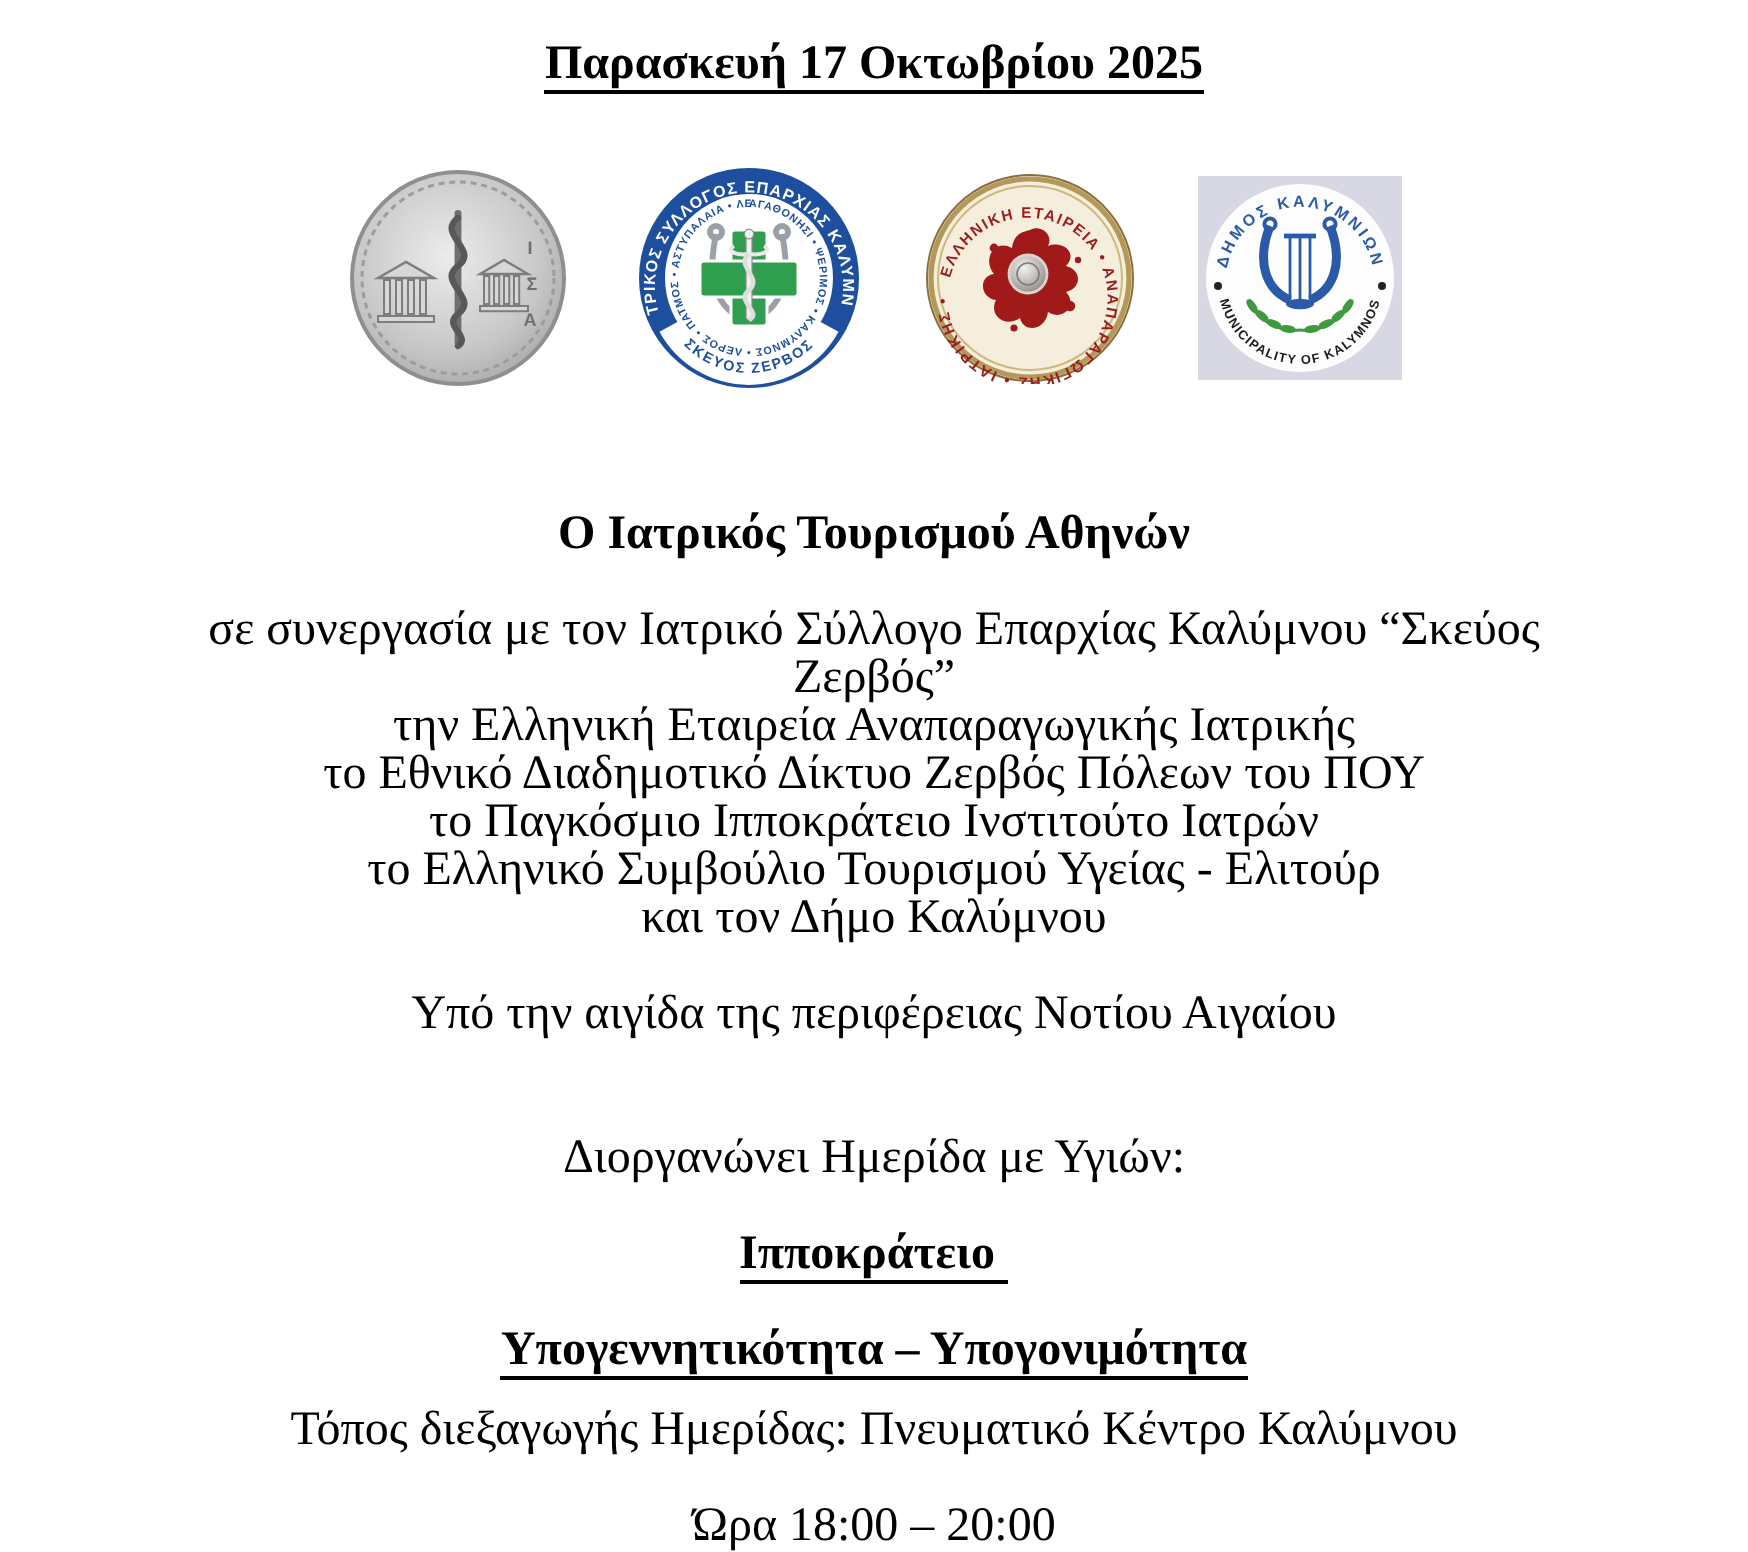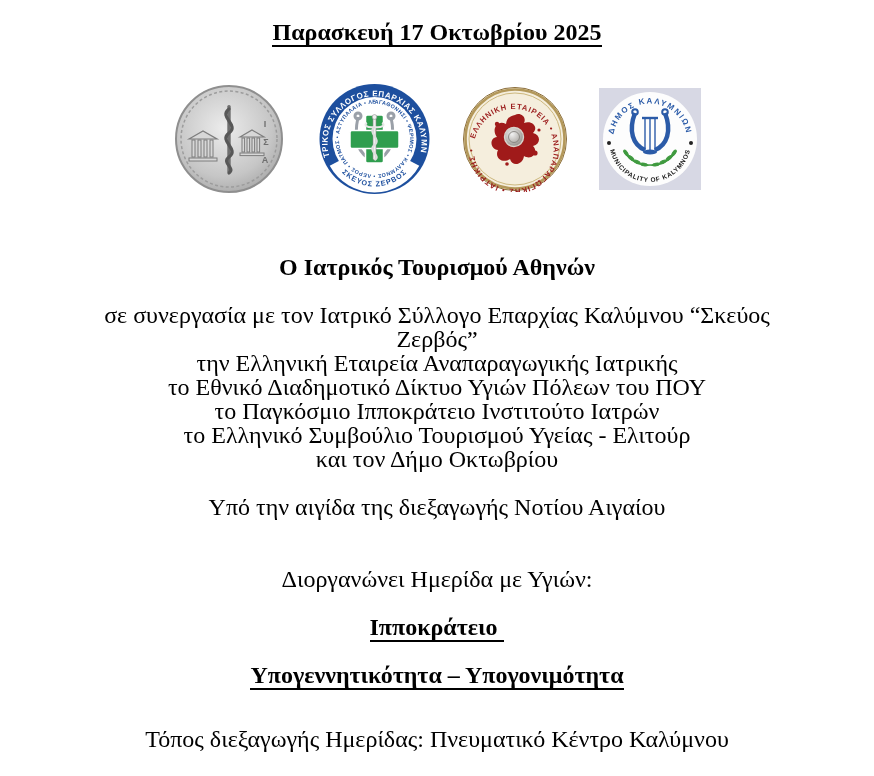--- a/index.html
+++ b/index.html
@@ -16,21 +16,21 @@
     margin-top:39px;height:112px;display:flex;justify-content:center;
     align-items:center;gap:30px;
   }
   .logo{flex:0 0 auto;}
   .h1{margin-top:60px;}
   .collab{margin-top:24px;}
   .aegis{margin-top:24px;}
   .intro{margin-top:48px;}
   .topic1{margin-top:24px;}
   .topic2{margin-top:24px;}
-  .venue{margin-top:40px;font-family:Liberation Serif, serif;}
+  .venue{margin-top:16px;font-family:Liberation Serif, serif;}
   .time{margin-top:24px;}
   .u-pad{padding-right:7px;}
   svg text{font-family:"Liberation Sans","DejaVu Sans",sans-serif;}
 </style>
 </head>
 <body>
 
 <div class="page">
 
   <div class="line bold date"><span class="u">Παρασκευή 17 Οκτωβρίου 2025</span></div>
@@ -184,27 +184,27 @@
       </g>
     </svg>
   </div>
 
   <div class="line bold h1">Ο Ιατρικός Τουρισμού Αθηνών</div>
 
   <div class="collab">
     <div class="line">σε συνεργασία με τον Ιατρικό Σύλλογο Επαρχίας Καλύμνου “Σκεύος</div>
     <div class="line">Ζερβός”</div>
     <div class="line">την Ελληνική Εταιρεία Αναπαραγωγικής Ιατρικής</div>
-    <div class="line">το Εθνικό Διαδημοτικό Δίκτυο Υγιών Πόλεων του ΠΟΥ</div>
+    <div class="line">το Εθνικό Διαδημοτικό Δίκτυο Ζερβός Πόλεων του ΠΟΥ</div>
     <div class="line">το Παγκόσμιο Ιπποκράτειο Ινστιτούτο Ιατρών</div>
     <div class="line">το Ελληνικό Συμβούλιο Τουρισμού Υγείας - Ελιτούρ</div>
-    <div class="line">και τον Δήμο Οκτωβρίου</div>
+    <div class="line">και τον Δήμο Καλύμνου</div>
   </div>
 
-  <div class="line aegis">Υπό την αιγίδα της διεξαγωγής Νοτίου Αιγαίου</div>
+  <div class="line aegis">Υπό την αιγίδα της περιφέρειας Νοτίου Αιγαίου</div>
 
   <div class="line intro">Διοργανώνει Ημερίδα με Υγιών:</div>
 
   <div class="line bold topic1"><span class="u u-pad">Ιπποκράτειο</span></div>
 
   <div class="line bold topic2"><span class="u">Υπογεννητικότητα – Υπογονιμότητα</span></div>
 
   <div class="line venue">Τόπος διεξαγωγής Ημερίδας: Πνευματικό Κέντρο Καλύμνου</div>
 
   <div class="line time">Ώρα 18:00 – 20:00</div>

